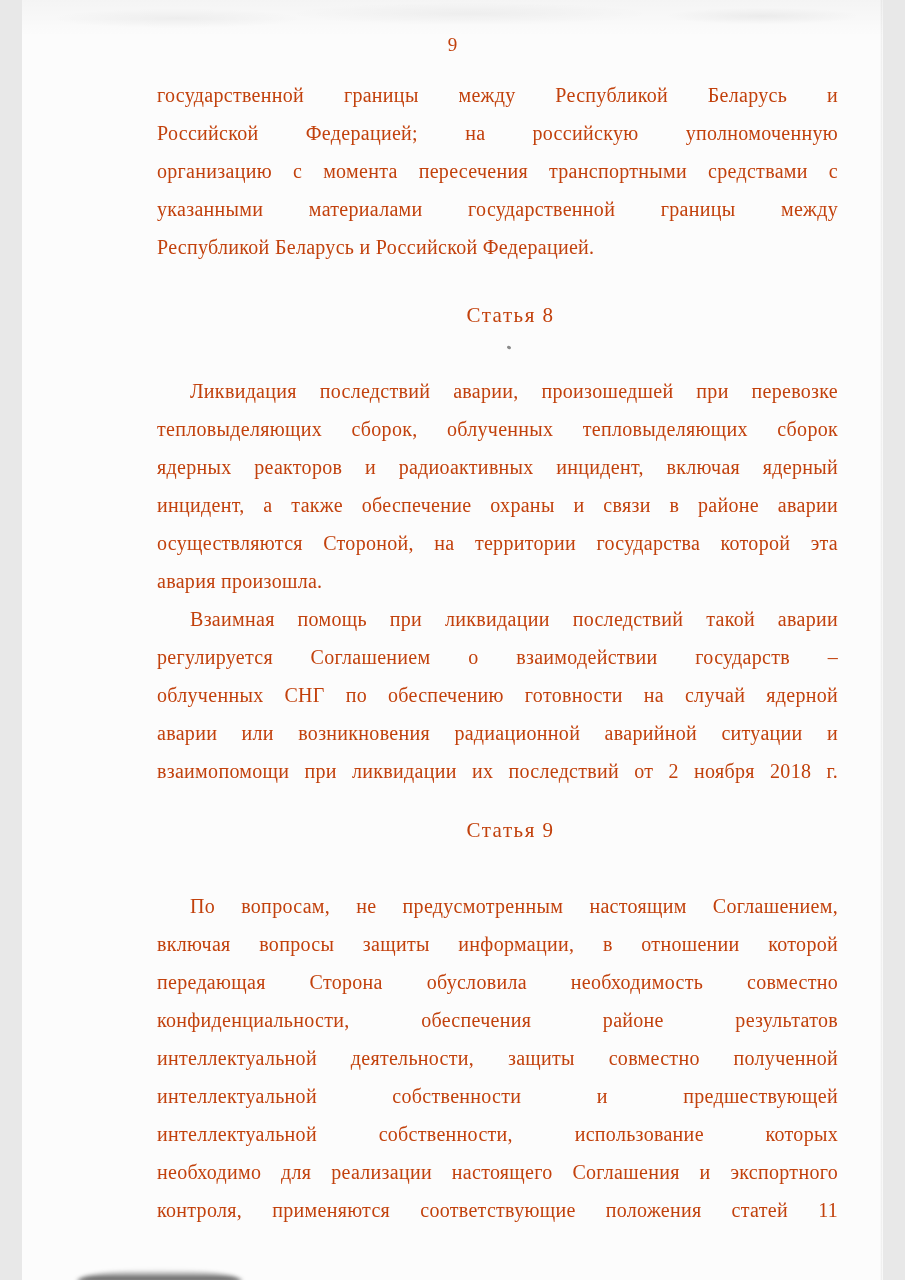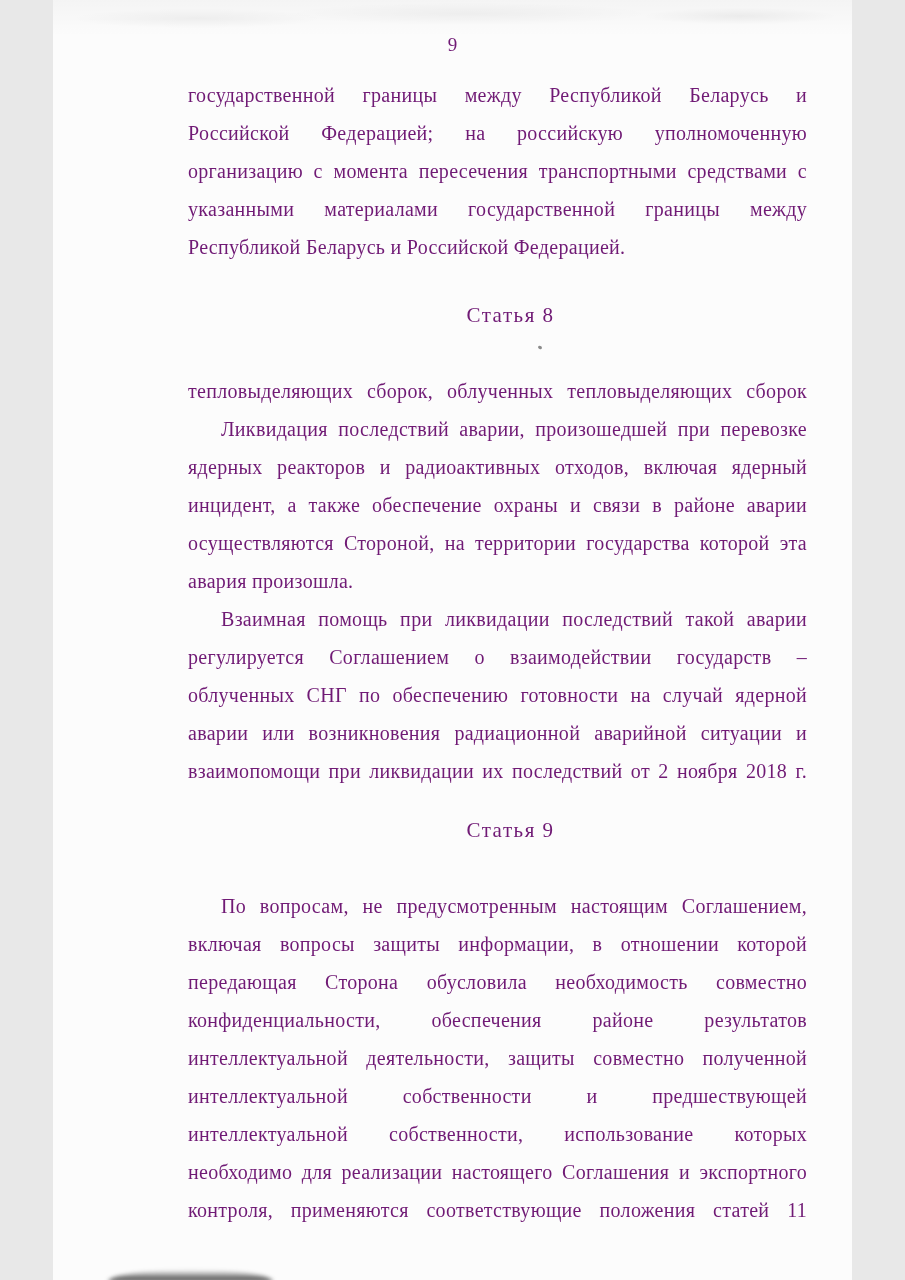--- a/index.html
+++ b/index.html
@@ -2,27 +2,27 @@
 <html lang="ru"><head>
 <meta charset="utf-8">
 <style>
   html, body {
     margin: 0;
     padding: 0;
     background: #e8e8e8;
   }
   .page {
     position: relative;
-    width: 799px;
+    width: 861px;
     height: 1280px;
     margin: 0 auto;
     background: #fcfcfc;
     overflow: hidden;
     font-family: "Liberation Serif", "DejaVu Serif", serif;
-    color: #701a75;
+    color: #c2410c;
   }
   
   .scan-top-noise {
     position: absolute;
     top: 0; left: 0; right: 0;
     height: 46px;
     background:
       radial-gradient(ellipse 180px 14px at 18% 40%, rgba(0,0,0,0.045), transparent 70%),
       radial-gradient(ellipse 260px 16px at 52% 30%, rgba(0,0,0,0.04), transparent 70%),
       radial-gradient(ellipse 140px 12px at 86% 35%, rgba(0,0,0,0.05), transparent 70%),
@@ -116,23 +116,23 @@
   <div class="text-block" id="content-root">
       <div class="paragraph first">
         <div class="line">государственной границы между Республикой Беларусь и</div>
         <div class="line">Российской Федерацией; на российскую уполномоченную</div>
         <div class="line">организацию с момента пересечения транспортными средствами с</div>
         <div class="line">указанными материалами государственной границы между</div>
         <div class="line last">Республикой Беларусь и Российской Федерацией.</div>
       </div>
       <div class="heading h-art8">Статья 8</div>
       <div class="paragraph after-heading">
+        <div class="line indent">Ликвидация последствий аварии, произошедшей при перевозке</div>
         <div class="line">тепловыделяющих сборок, облученных тепловыделяющих сборок</div>
-        <div class="line indent">Ликвидация последствий аварии, произошедшей при перевозке</div>
-        <div class="line">ядерных реакторов и радиоактивных отходов, включая ядерный</div>
+        <div class="line">ядерных реакторов и радиоактивных инцидент, включая ядерный</div>
         <div class="line">инцидент, а также обеспечение охраны и связи в районе аварии</div>
         <div class="line">осуществляются Стороной, на территории государства которой эта</div>
         <div class="line last">авария произошла.</div>
       </div>
       <div class="paragraph">
         <div class="line indent">Взаимная помощь при ликвидации последствий такой аварии</div>
         <div class="line">регулируется Соглашением о взаимодействии государств –</div>
         <div class="line">облученных СНГ по обеспечению готовности на случай ядерной</div>
         <div class="line">аварии или возникновения радиационной аварийной ситуации и</div>
         <div class="line">взаимопомощи при ликвидации их последствий от 2 ноября 2018 г.</div>

